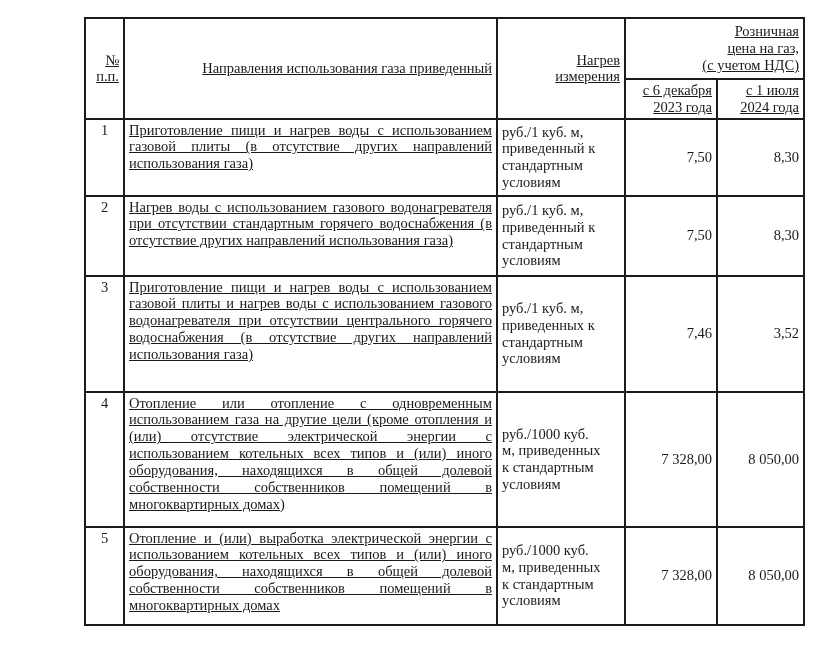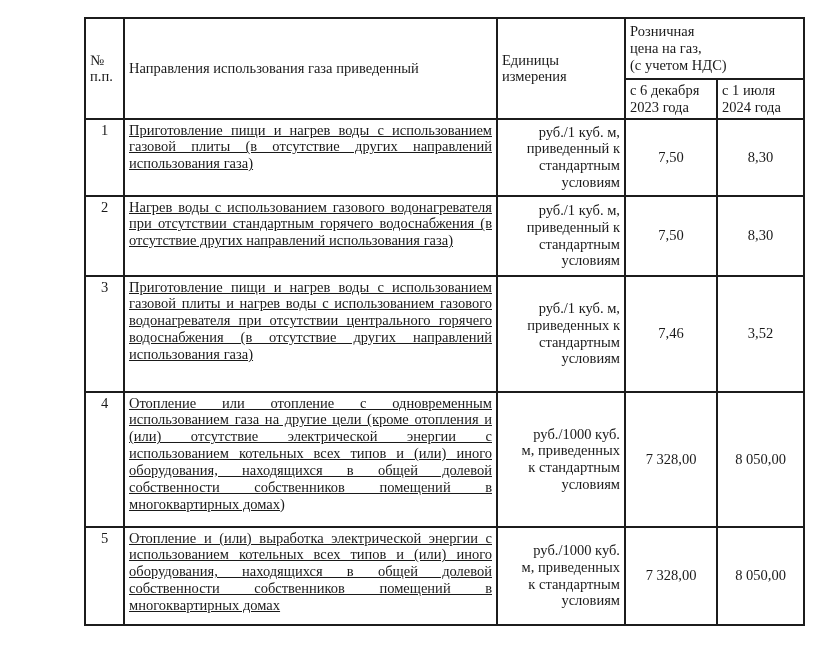--- a/index.html
+++ b/index.html
@@ -29,42 +29,43 @@
     line-height: 1.16;
   }
   table.tariff th,
   table.tariff td {
     border: 2px solid #1c1c1c;
     padding: 2px 4px;
     font-weight: normal;
     color: #1a1a1a;
   }
   th.hdr {
-    text-align: left;
+    text-align: right;
     vertical-align: middle;
     white-space: pre-line;
+    text-decoration: underline;
   }
   td.cell-num {
     text-align: center;
     vertical-align: top;
     padding-top: 3px;
   }
   td.cell-desc {
     text-align: justify;
     vertical-align: top;
     padding: 2px 4px 2px 6px;
     text-decoration: underline;
   }
   td.cell-units {
-    text-align: right;
+    text-align: left;
     vertical-align: middle;
     white-space: pre-line;
   }
   td.cell-price {
-    text-align: center;
+    text-align: right;
     vertical-align: middle;
     white-space: nowrap;
   }
   tr.hdr-top    { height: 61px; }
   tr.hdr-sub    { height: 37px; }
   tr.row-1 { height: 77px; }
   tr.row-2 { height: 80px; }
   tr.row-3 { height: 116px; }
   tr.row-4 { height: 135px; }
   tr.row-5 { height: 98px; }
@@ -79,21 +80,21 @@
       <col style="width:373px">
       <col style="width:128px">
       <col style="width:92px">
       <col style="width:87px">
     </colgroup>
     <thead>
       <tr class="hdr-top">
         <th class="hdr" rowspan="2">№
 п.п.</th>
         <th class="hdr" rowspan="2">Направления использования газа приведенный</th>
-        <th class="hdr" rowspan="2">Единицы
+        <th class="hdr" rowspan="2">Нагрев
 измерения</th>
         <th class="hdr" colspan="2">Розничная
 цена на газ,
 (с учетом НДС)</th>
       </tr>
       <tr class="hdr-sub">
         <th class="hdr">с 6 декабря
 2023 года</th>
         <th class="hdr">с 1 июля
 2024 года</th>

